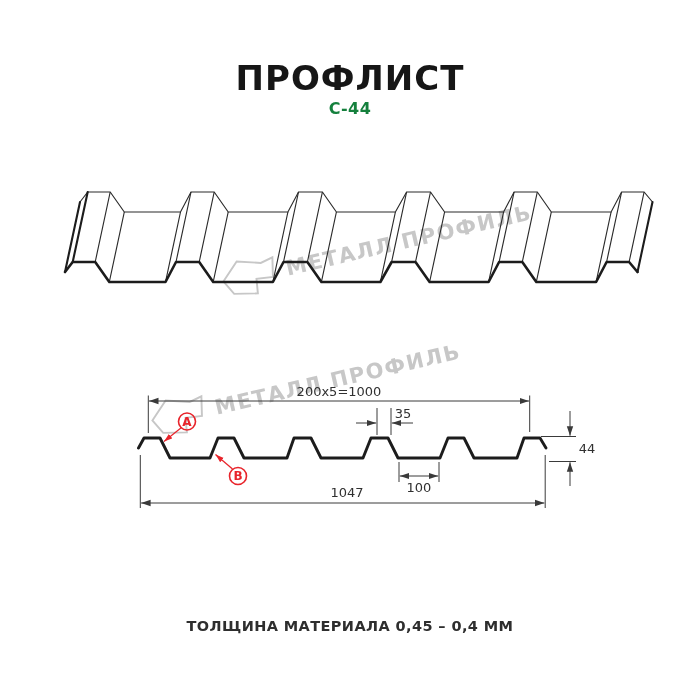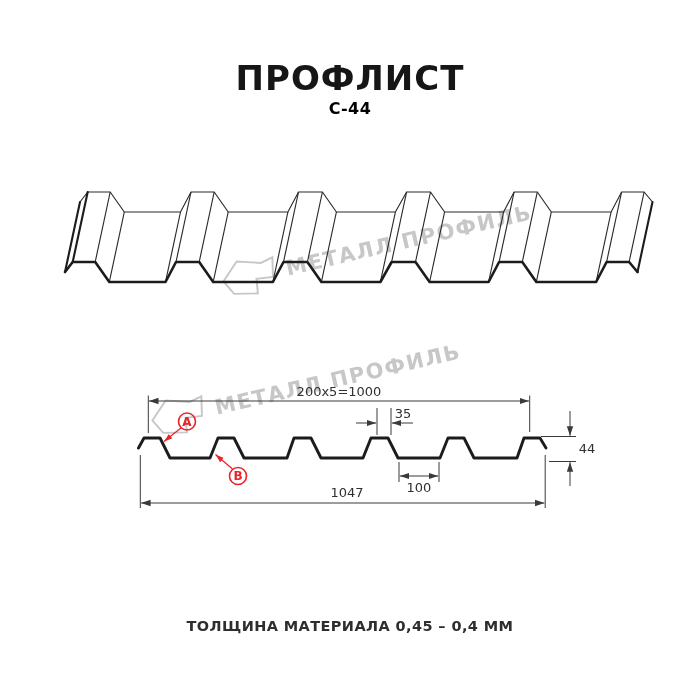--- a/index.html
+++ b/index.html
@@ -1,21 +1,21 @@
 <!DOCTYPE html>
 <html><head>
 <meta charset="utf-8">
 <style>
   html,body{margin:0;padding:0;background:#fff;}
   .page{position:relative;width:700px;height:700px;background:#ffffff;overflow:hidden;
         font-family:"DejaVu Sans","Liberation Sans",sans-serif;}
   .title{position:absolute;left:0;top:58px;width:700px;text-align:center;
          font-size:34px;font-weight:800;letter-spacing:1px;color:#161616;z-index:3;}
   .subtitle{position:absolute;left:0;top:99px;width:700px;text-align:center;
-         font-size:16px;font-weight:700;letter-spacing:.5px;color:#000000;z-index:3;}
+         font-size:16px;font-weight:700;letter-spacing:.5px;color:#15803d;z-index:3;}
   .footer-note{position:absolute;left:0;top:618px;width:700px;text-align:center;
          font-size:14.5px;font-weight:600;letter-spacing:.4px;color:#2e2e2e;z-index:3;}
   .wm{position:absolute;display:flex;align-items:center;gap:9px;z-index:1;
       transform:rotate(-13deg);transform-origin:left center;pointer-events:none;}
   .wm-text{font-size:21px;font-weight:700;letter-spacing:1.5px;color:#c7c7c7;white-space:nowrap;}
   .wm1{left:221px;top:262px;}
   .wm2{left:150px;top:401px;}
   .layer{position:absolute;left:0;z-index:2;}
   .thin3d{stroke:#2b2b2b;stroke-width:1.15;fill:none;}
   .thick3d{stroke:#1c1c1c;stroke-width:2.6;fill:none;stroke-linejoin:round;stroke-linecap:round;}

